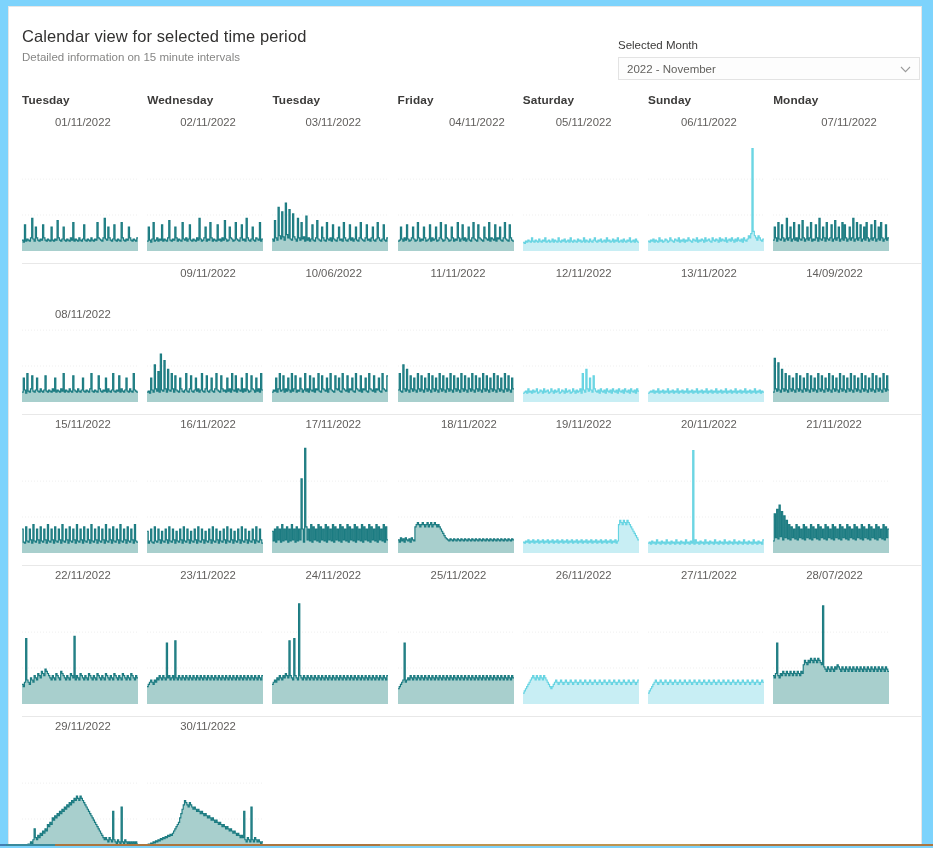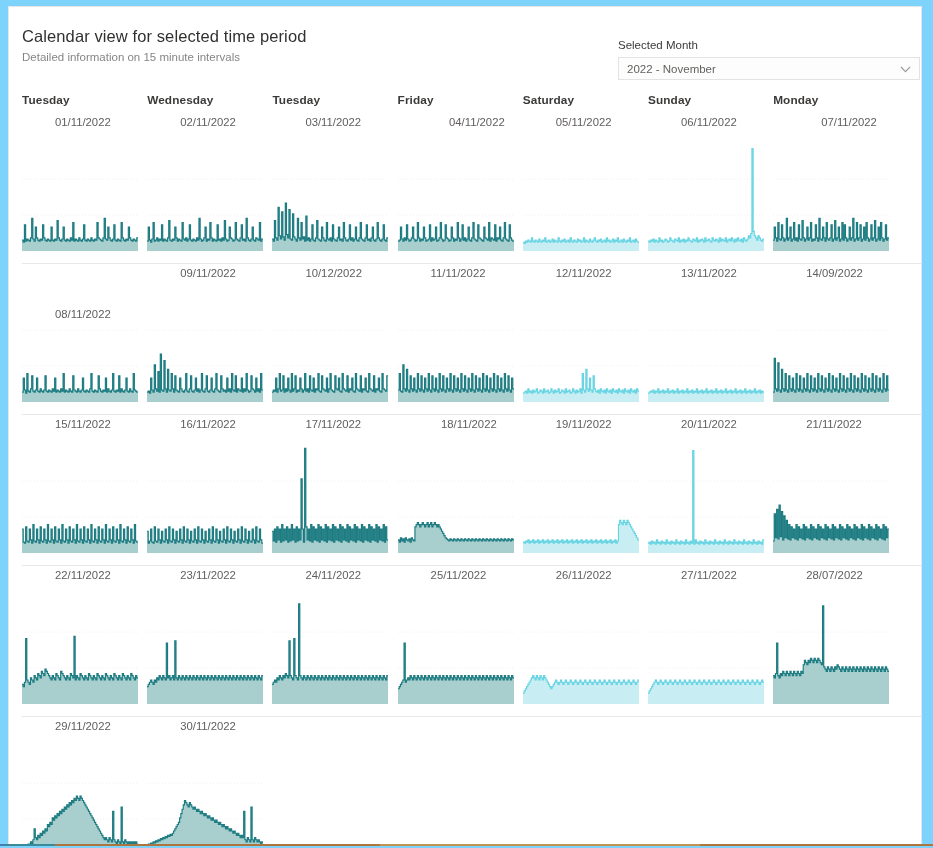--- a/index.html
+++ b/index.html
@@ -258,21 +258,21 @@
                   <path d="M 0.00 106.10 L 1.21 106.10 L 1.21 93.02 L 2.42 93.02 L 2.42 103.92 L 3.63 103.92 L 3.63 107.19 L 4.83 107.19 L 4.83 88.66 L 6.04 88.66 L 6.04 105.01 L 7.25 105.01 L 7.25 106.10 L 8.46 106.10 L 8.46 90.84 L 9.67 90.84 L 9.67 103.92 L 10.88 103.92 L 10.88 107.19 L 12.08 107.19 L 12.08 105.01 L 13.29 105.01 L 13.29 84.30 L 14.50 84.30 L 14.50 106.10 L 15.71 106.10 L 15.71 103.92 L 16.92 103.92 L 16.92 93.02 L 18.13 93.02 L 18.13 107.19 L 19.33 107.19 L 19.33 105.01 L 20.54 105.01 L 20.54 88.66 L 21.75 88.66 L 21.75 106.10 L 22.96 106.10 L 22.96 103.92 L 24.17 103.92 L 24.17 107.19 L 25.38 107.19 L 25.38 90.84 L 26.58 90.84 L 26.58 105.01 L 27.79 105.01 L 27.79 106.10 L 29.00 106.10 L 29.00 86.48 L 30.21 86.48 L 30.21 103.92 L 31.42 103.92 L 31.42 107.19 L 32.63 107.19 L 32.63 105.01 L 33.83 105.01 L 33.83 93.02 L 35.04 93.02 L 35.04 106.10 L 36.25 106.10 L 36.25 103.92 L 37.46 103.92 L 37.46 88.66 L 38.67 88.66 L 38.67 107.19 L 39.88 107.19 L 39.88 105.01 L 41.08 105.01 L 41.08 106.10 L 42.29 106.10 L 42.29 90.84 L 43.50 90.84 L 43.50 103.92 L 44.71 103.92 L 44.71 107.19 L 45.92 107.19 L 45.92 84.30 L 47.13 84.30 L 47.13 105.01 L 48.33 105.01 L 48.33 106.10 L 49.54 106.10 L 49.54 93.02 L 50.75 93.02 L 50.75 103.92 L 51.96 103.92 L 51.96 107.19 L 53.17 107.19 L 53.17 88.66 L 54.38 88.66 L 54.38 105.01 L 55.58 105.01 L 55.58 106.10 L 56.79 106.10 L 56.79 103.92 L 58.00 103.92 L 58.00 90.84 L 59.21 90.84 L 59.21 107.19 L 60.42 107.19 L 60.42 105.01 L 61.63 105.01 L 61.63 86.48 L 62.83 86.48 L 62.83 106.10 L 64.04 106.10 L 64.04 103.92 L 65.25 103.92 L 65.25 93.02 L 66.46 93.02 L 66.46 107.19 L 67.67 107.19 L 67.67 105.01 L 68.88 105.01 L 68.88 88.66 L 70.08 88.66 L 70.08 106.10 L 71.29 106.10 L 71.29 90.84 L 72.50 90.84 L 72.50 103.92 L 73.71 103.92 L 73.71 107.19 L 74.92 107.19 L 74.92 105.01 L 76.13 105.01 L 76.13 93.02 L 77.33 93.02 L 77.33 106.10 L 78.54 106.10 L 78.54 103.92 L 79.75 103.92 L 79.75 84.30 L 80.96 84.30 L 80.96 107.19 L 82.17 107.19 L 82.17 105.01 L 83.38 105.01 L 83.38 88.66 L 84.58 88.66 L 84.58 106.10 L 85.79 106.10 L 85.79 103.92 L 87.00 103.92 L 87.00 90.84 L 88.21 90.84 L 88.21 107.19 L 89.42 107.19 L 89.42 105.01 L 90.63 105.01 L 90.63 93.02 L 91.83 93.02 L 91.83 106.10 L 93.04 106.10 L 93.04 88.66 L 94.25 88.66 L 94.25 103.92 L 95.46 103.92 L 95.46 107.19 L 96.67 107.19 L 96.67 105.01 L 97.88 105.01 L 97.88 90.84 L 99.08 90.84 L 99.08 106.10 L 100.29 106.10 L 100.29 103.92 L 101.50 103.92 L 101.50 86.48 L 102.71 86.48 L 102.71 107.19 L 103.92 107.19 L 103.92 105.01 L 105.13 105.01 L 105.13 93.02 L 106.33 93.02 L 106.33 106.10 L 107.54 106.10 L 107.54 88.66 L 108.75 88.66 L 108.75 103.92 L 109.96 103.92 L 109.96 107.19 L 111.17 107.19 L 111.17 105.01 L 112.38 105.01 L 112.38 90.84 L 113.58 90.84 L 113.58 106.10 L 114.79 106.10 L 114.79 103.92 L 116.00 103.92" fill="none" stroke="#1b7b81" stroke-width="1.15"></path>
                 </svg>
               </div>
             </div>
           </div>
           <div class="wk-sep"></div>
           <div class="week">
             <div class="week-dates">
               <div class="datelbl" style="left: 0px; margin-top: 41px;">08/11/2022</div>
               <div class="datelbl" style="left: 125.2px;">09/11/2022</div>
-              <div class="datelbl" style="left: 250.4px;">10/12/2022</div>
+              <div class="datelbl" style="left: 250.4px;">10/06/2022</div>
               <div class="datelbl" style="left: 375.6px;">11/11/2022</div>
               <div class="datelbl" style="left: 500.8px;">12/11/2022</div>
               <div class="datelbl" style="left: 626px;">13/11/2022</div>
               <div class="datelbl" style="left: 751.2px;">14/09/2022</div>
             </div>
             <div class="week-charts">
               <div class="cell" style="left: 0px;">
                 <svg width="116" height="129" viewBox="0 0 116 129">
                   <line x1="0" y1="45.1" x2="116" y2="45.1" stroke="#efefef" stroke-width="1" stroke-dasharray="1 2"></line>
                   <line x1="0" y1="81.0" x2="116" y2="81.0" stroke="#efefef" stroke-width="1" stroke-dasharray="1 2"></line>

